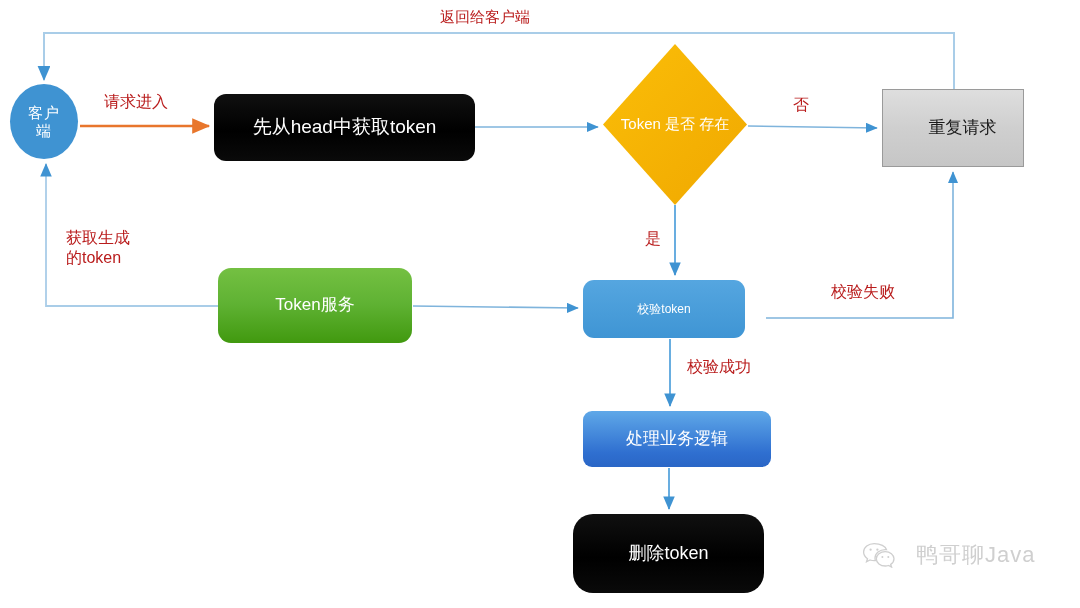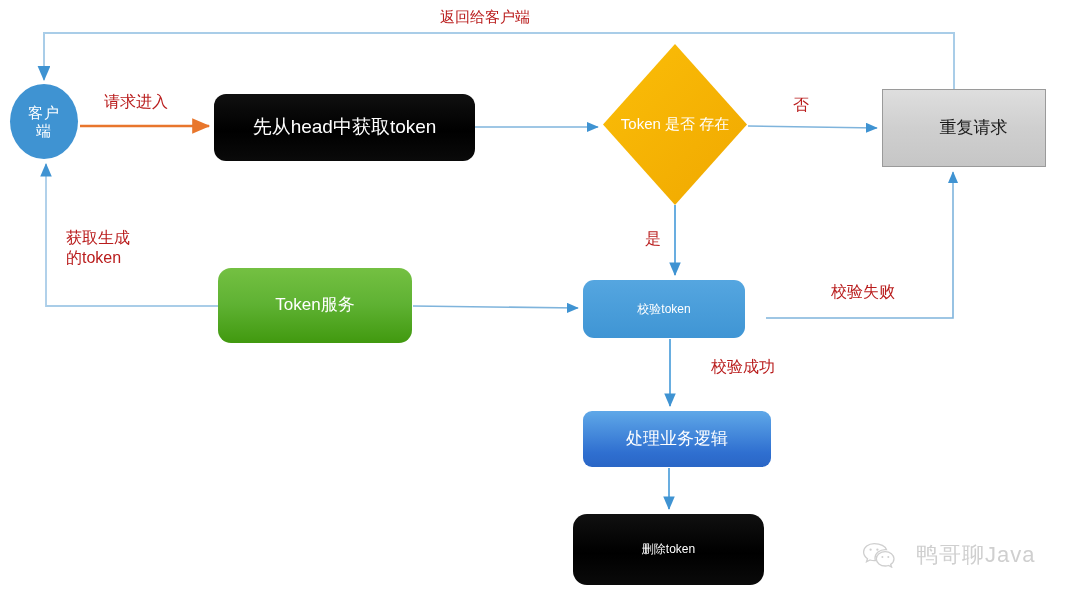--- a/index.html
+++ b/index.html
@@ -67,23 +67,23 @@
     left: 214px;
     top: 94px;
     width: 261px;
     height: 67px;
     font-size: 19px;
   }
   .box-delete {
     left: 573px;
     top: 514px;
     width: 191px;
-    height: 71px;
-    border-radius: 14px;
-    font-size: 12px;
+    height: 79px;
+    border-radius: 20px;
+    font-size: 18px;
   }
 
   
   .diamond-wrap {
     left: 603px;
     top: 44px;
     width: 144px;
     height: 161px;
     pointer-events: none;
   }
@@ -104,21 +104,21 @@
     justify-content: center;
     color: #ffffff;
     font-size: 15px;
     line-height: 1.22;
   }
 
   
   .box-gray {
     left: 882px;
     top: 89px;
-    width: 164px;
+    width: 142px;
     height: 78px;
     background: linear-gradient(180deg, #dedede 0%, #cfcfcf 50%, #c6c6c6 100%);
     border: 1px solid #9a9a9a;
     color: #1a1a1a;
     font-size: 17px;
     padding-left: 19px;
   }
 
   
   .box-green {
@@ -166,21 +166,21 @@
     font-size: 15px;
     line-height: 1.25;
     white-space: pre-line;
   }
   .lbl-return   { left: 440px; top: 8px;   font-size: 15px; }
   .lbl-request  { left: 104px;  top: 92px;  font-size: 16px; }
   .lbl-get-gen  { left: 66px;  top: 228px; font-size: 16px; }
   .lbl-no       { left: 793px; top: 95px;  font-size: 16px; }
   .lbl-yes      { left: 645px; top: 229px; font-size: 16px; }
   .lbl-fail     { left: 831px; top: 282px; font-size: 16px; text-align: right; }
-  .lbl-success  { left: 687px; top: 357px; font-size: 16px; margin-left: 24px; }
+  .lbl-success  { left: 687px; top: 357px; font-size: 16px; }
 
   
   .watermark {
     position: absolute;
     left: 862px;
     top: 540px;
     display: flex;
     align-items: center;
     gap: 20px;
     color: #cfcfcf;

